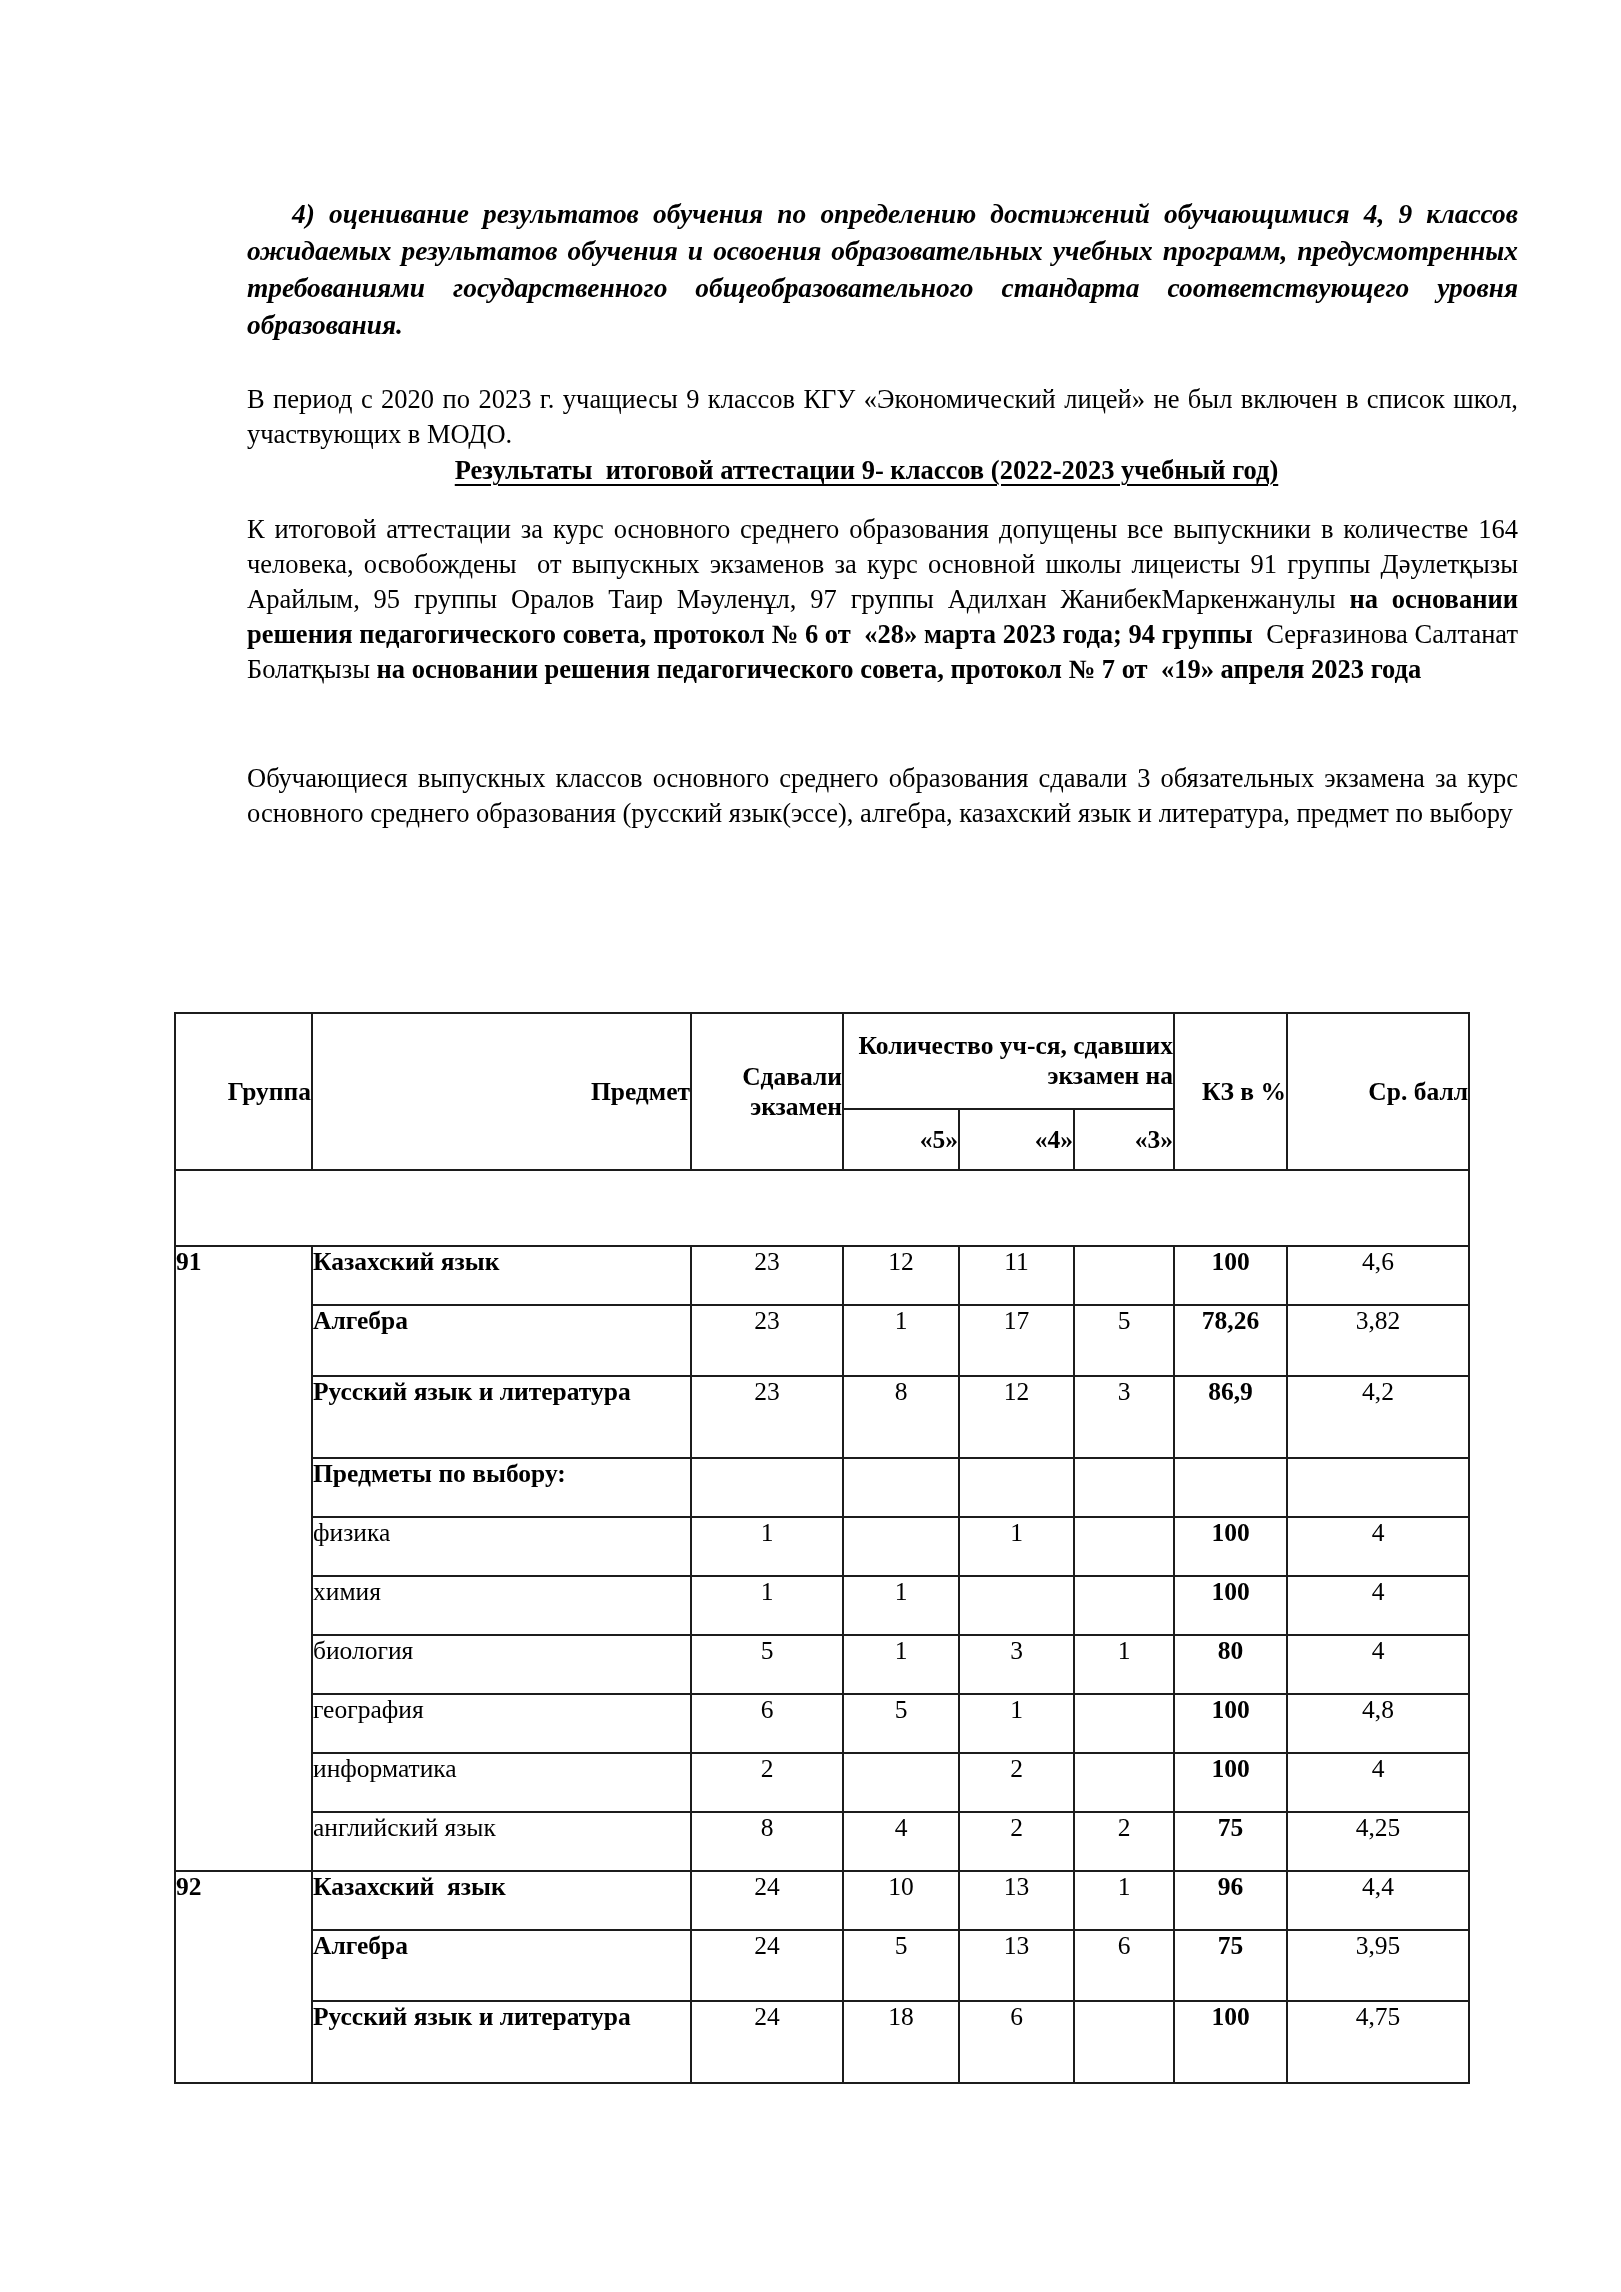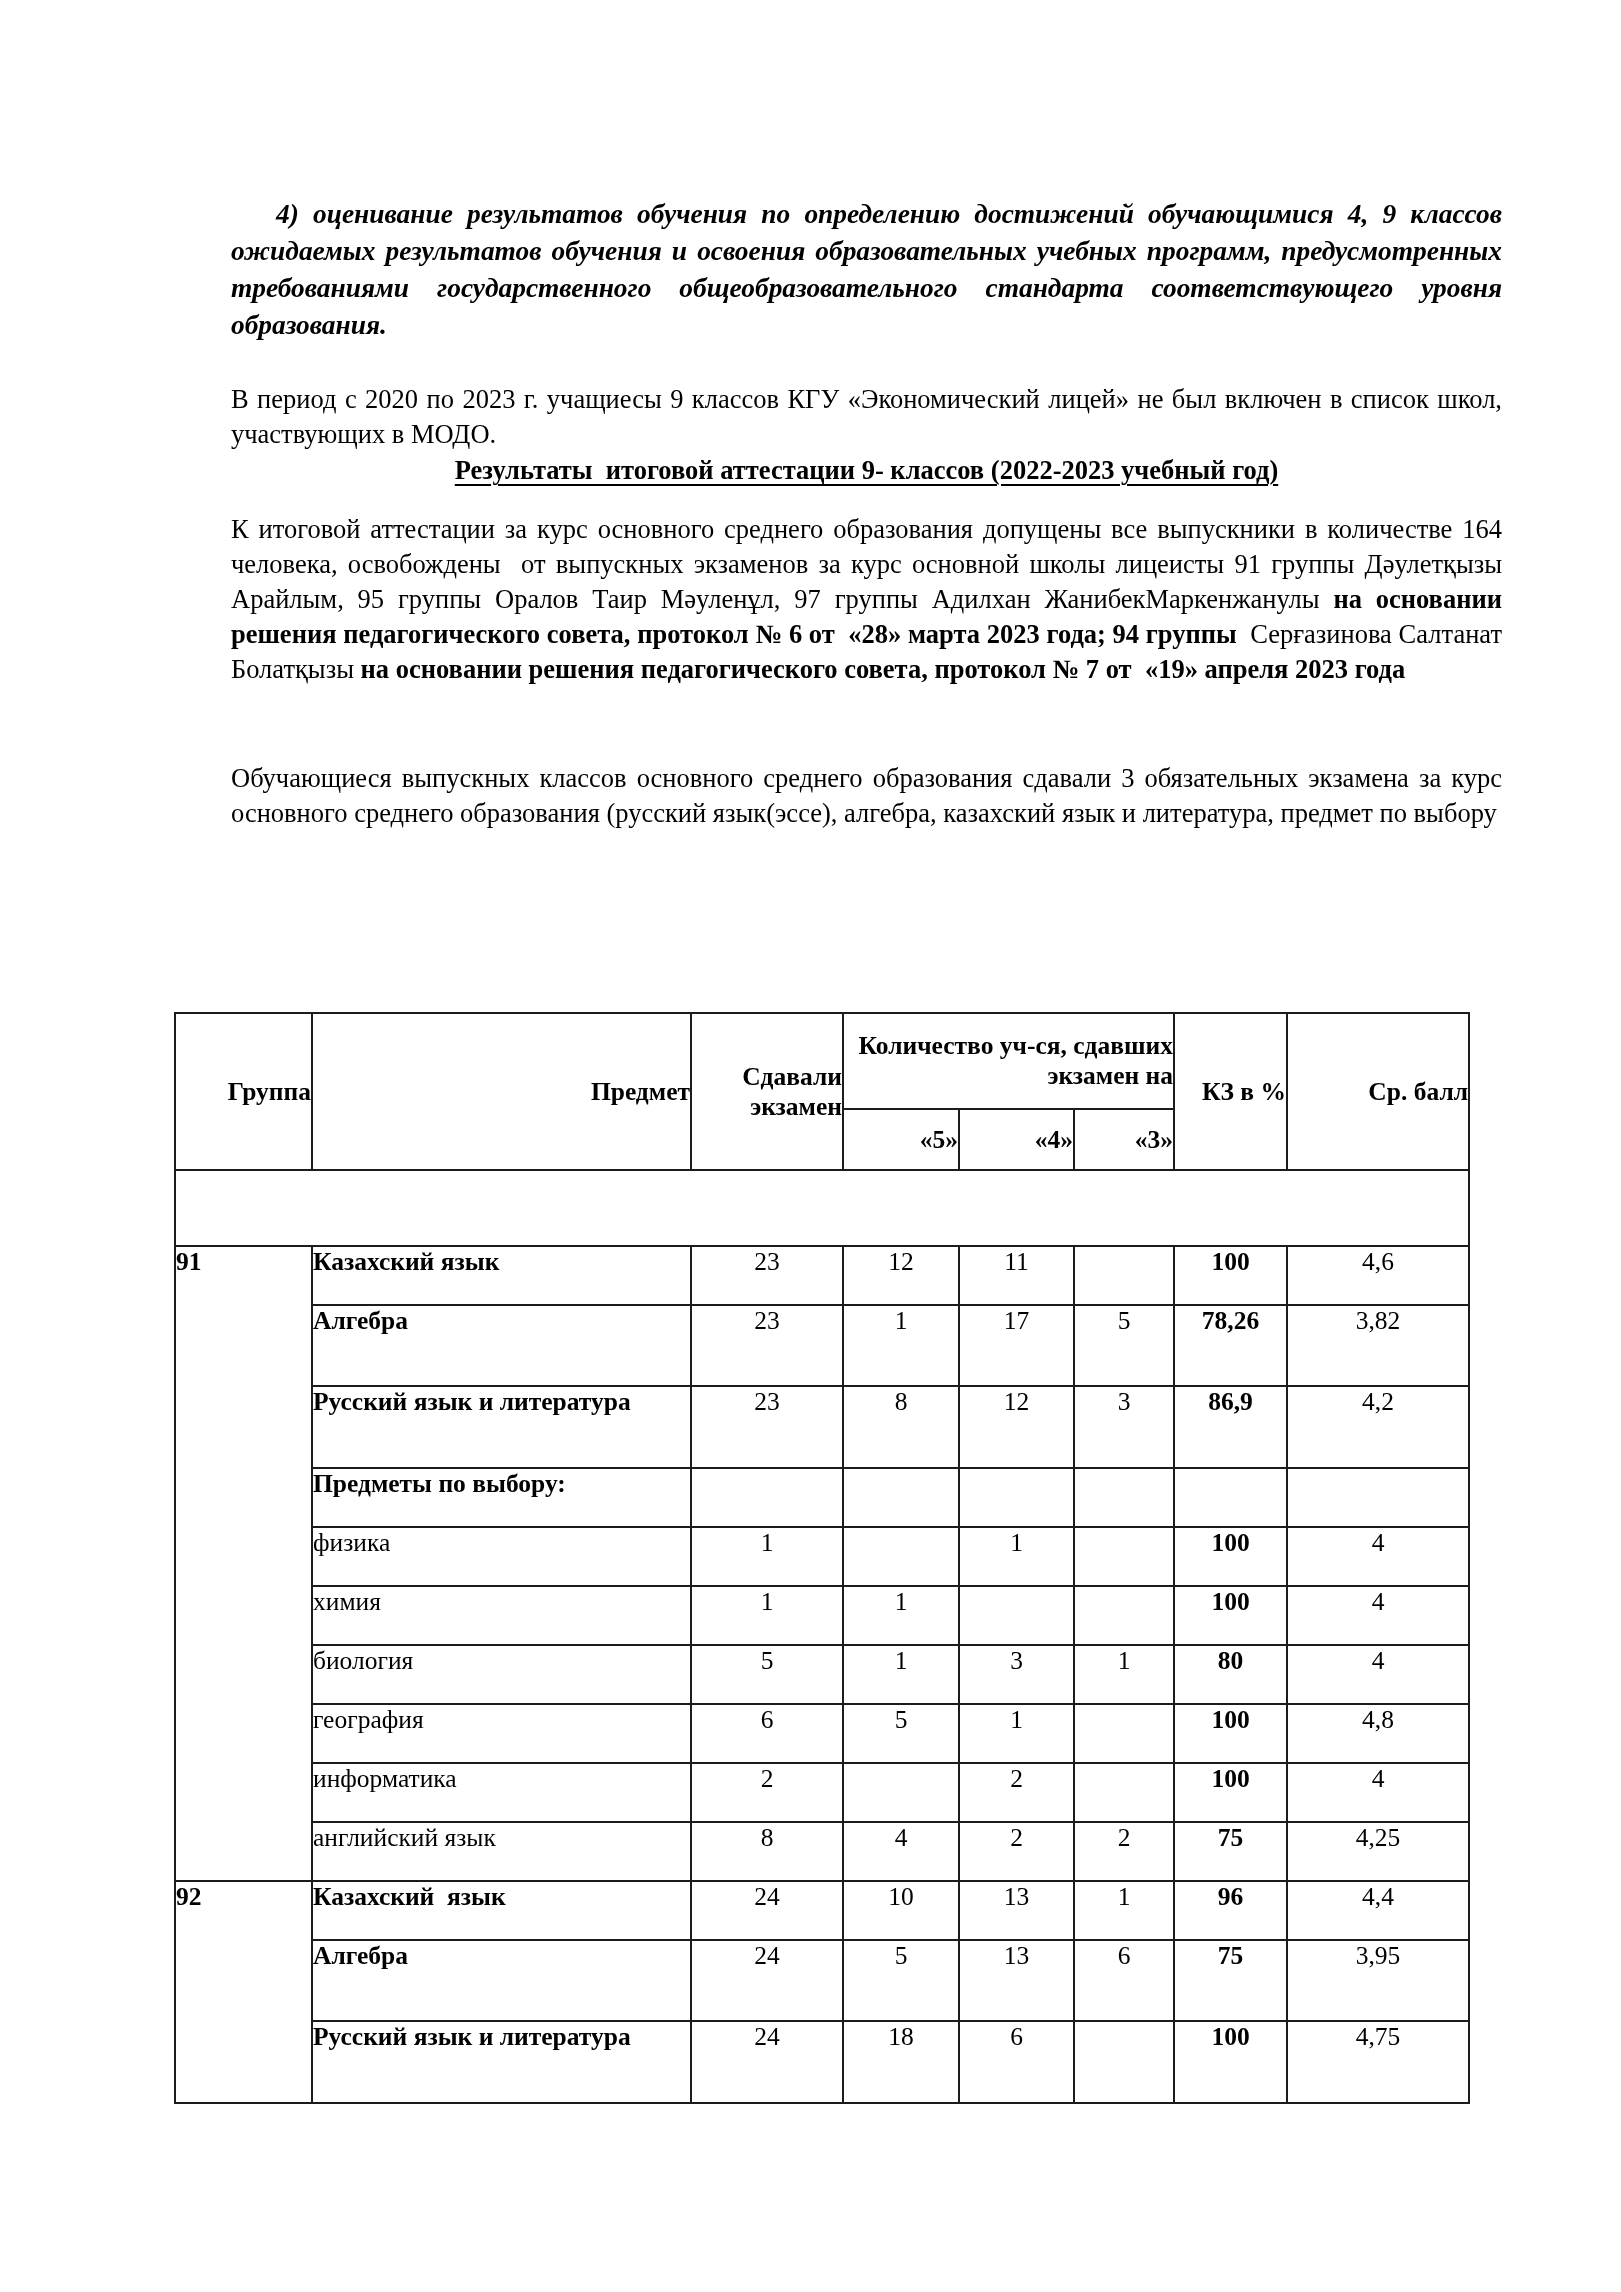--- a/index.html
+++ b/index.html
@@ -5,21 +5,21 @@
   html,body{margin:0;padding:0;background:#888;}
   .page{
     position:relative;
     width:1621px;height:2293px;
     background:#ffffff;
     font-family:"Liberation Serif","DejaVu Serif",serif;
     color:#000;
     overflow:hidden;
   }
   .blk{position:absolute;left:231px;width:1271px;}
-  .p{font-size:26.5px;line-height:35px;text-align:justify;white-space:pre-wrap;}
+  .p{font-size:26.5px;line-height:35px;text-align:justify;white-space:pre-wrap;margin-left:16px;}
   .p1{
     top:196px;
     font-size:27.4px;line-height:37px;
     font-weight:bold;font-style:italic;
     text-indent:45px;text-align:justify;white-space:pre-wrap;
   }
   .p2{top:382px;}
   .heading{
     top:453px;
     text-align:center;
@@ -57,21 +57,21 @@
     font-weight:bold;
     text-align:right;
     vertical-align:middle;
     padding:3.9px 5.9px;
   }
   tr.hdr1{height:96px;}
   tr.hdr2{height:61px;}
   tr.spacer{height:76px;}
   tr.spacer td{border-top:2.9px solid #1c1c1c;border-bottom:2.9px solid #1c1c1c;}
   tr.rh-s{height:59px;}
-  tr.rh-m{height:81px;}
+  tr.rh-m{height:71px;}
   tr.rh-d{height:82px;}
   tr.grp-sep td{border-top:2.9px solid #1c1c1c;}
   td{vertical-align:top;}
   td.c-grp{
     font-weight:bold;text-align:left;
     padding-top:7.8px;
   }
   td.c-subj{
     text-align:left;
     padding:7.8px 7.8px 0 12.7px;

